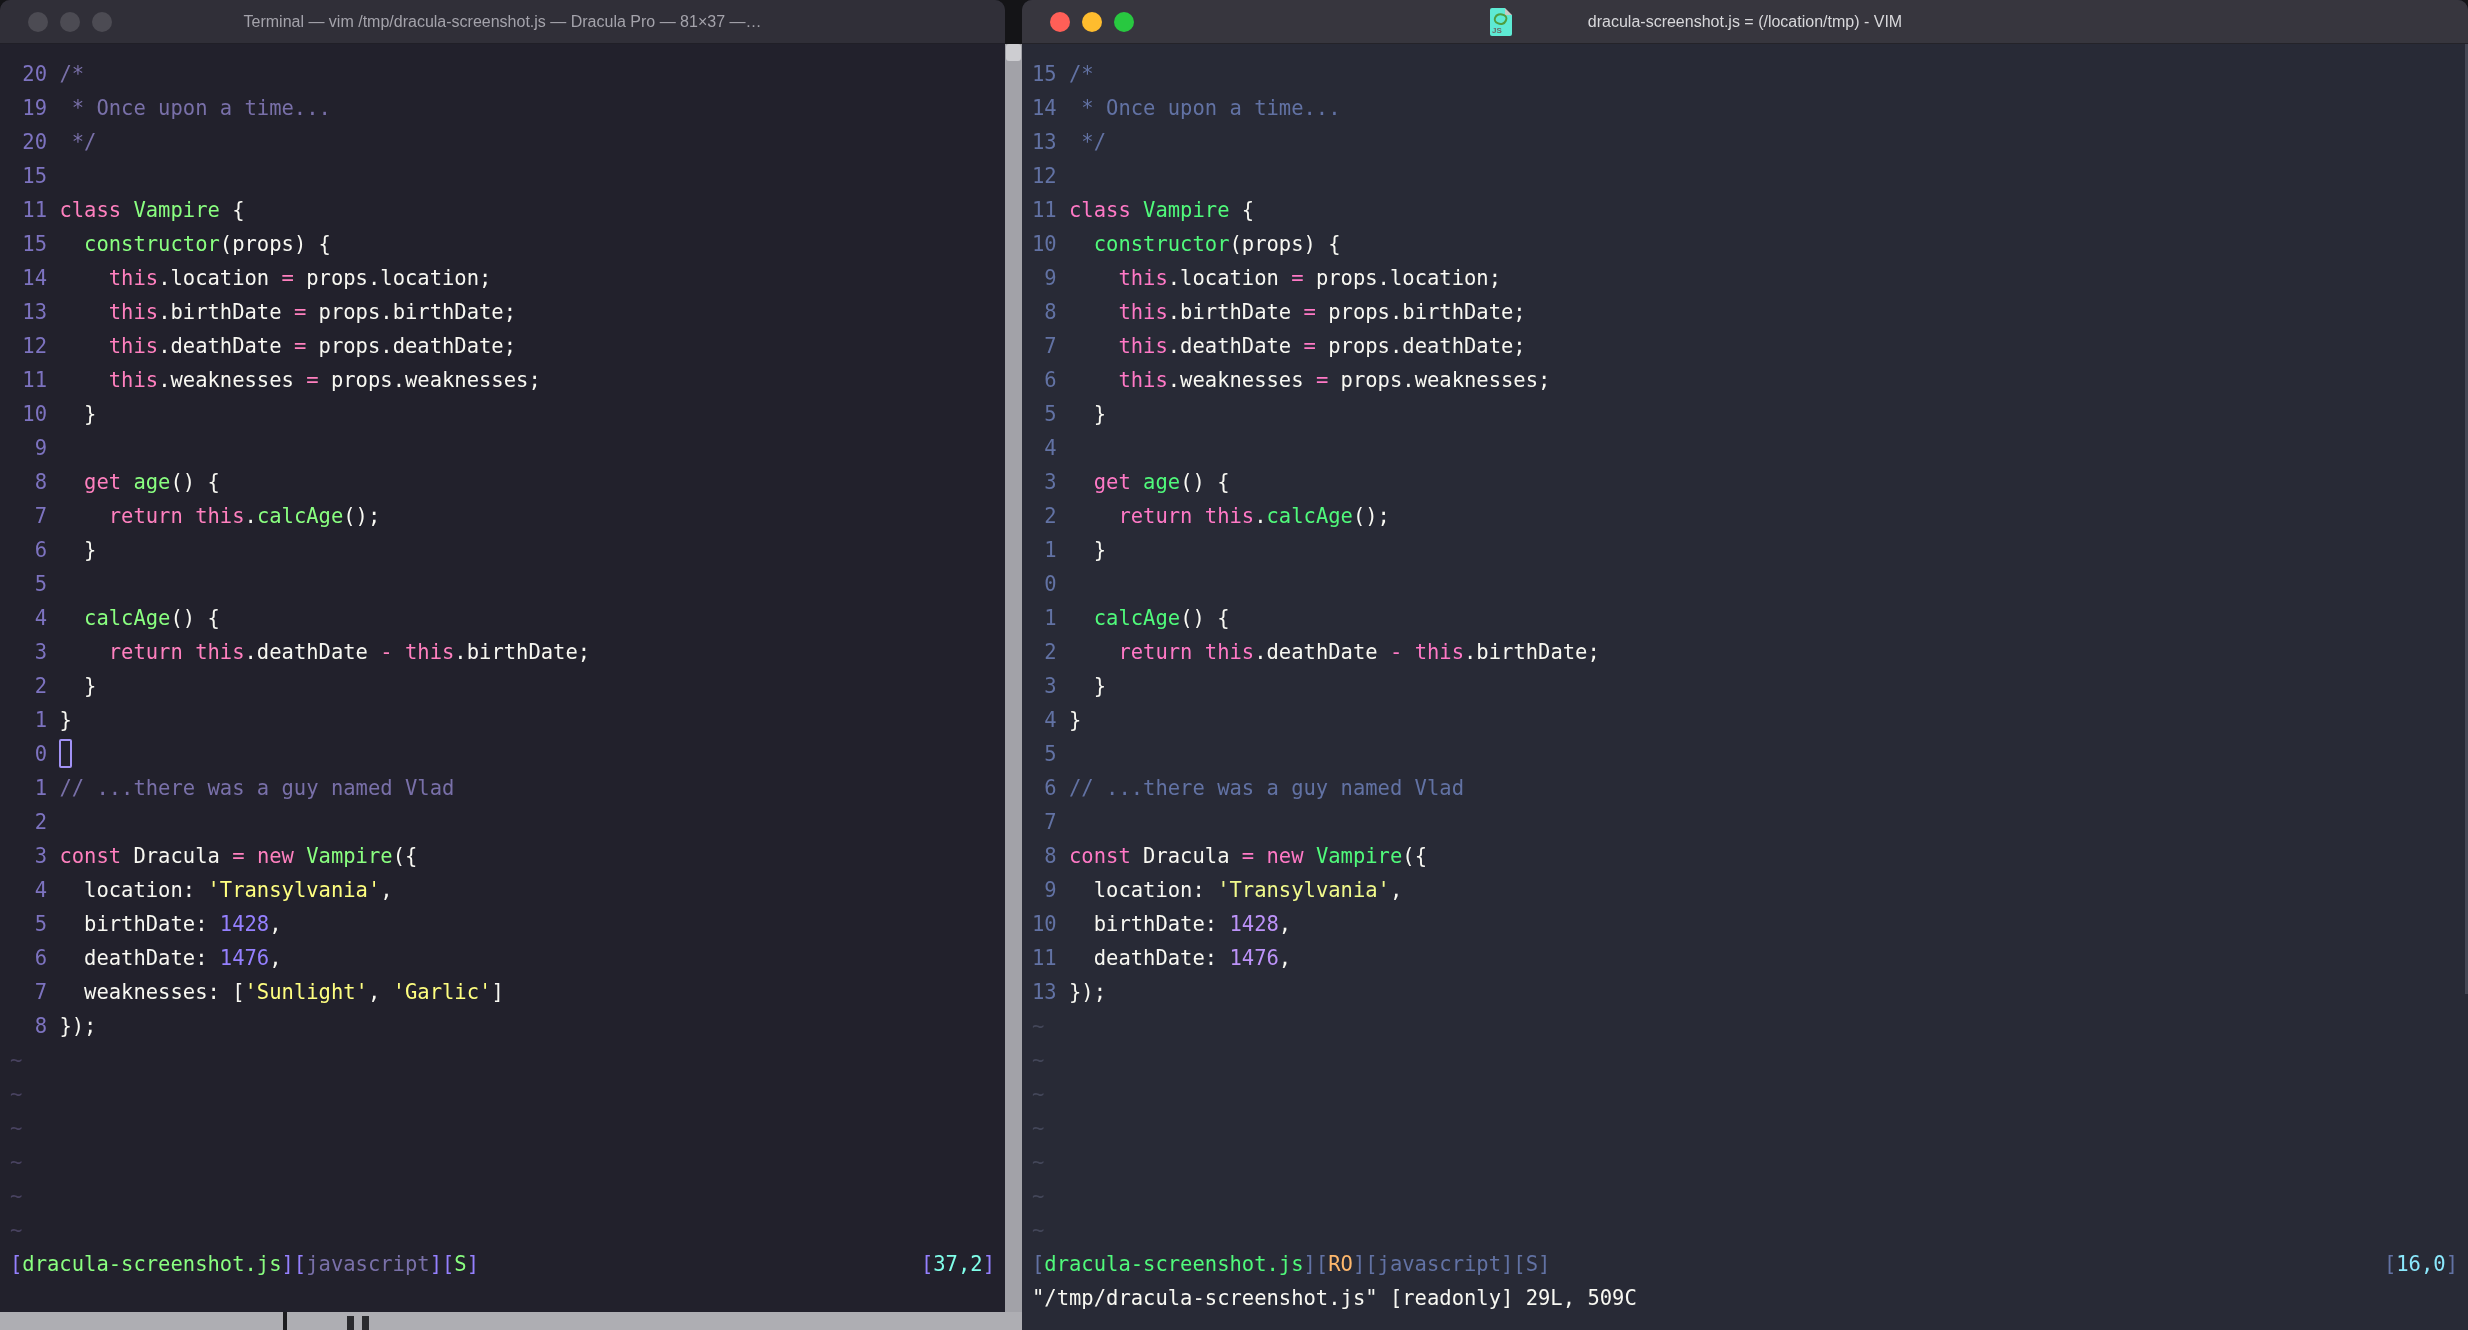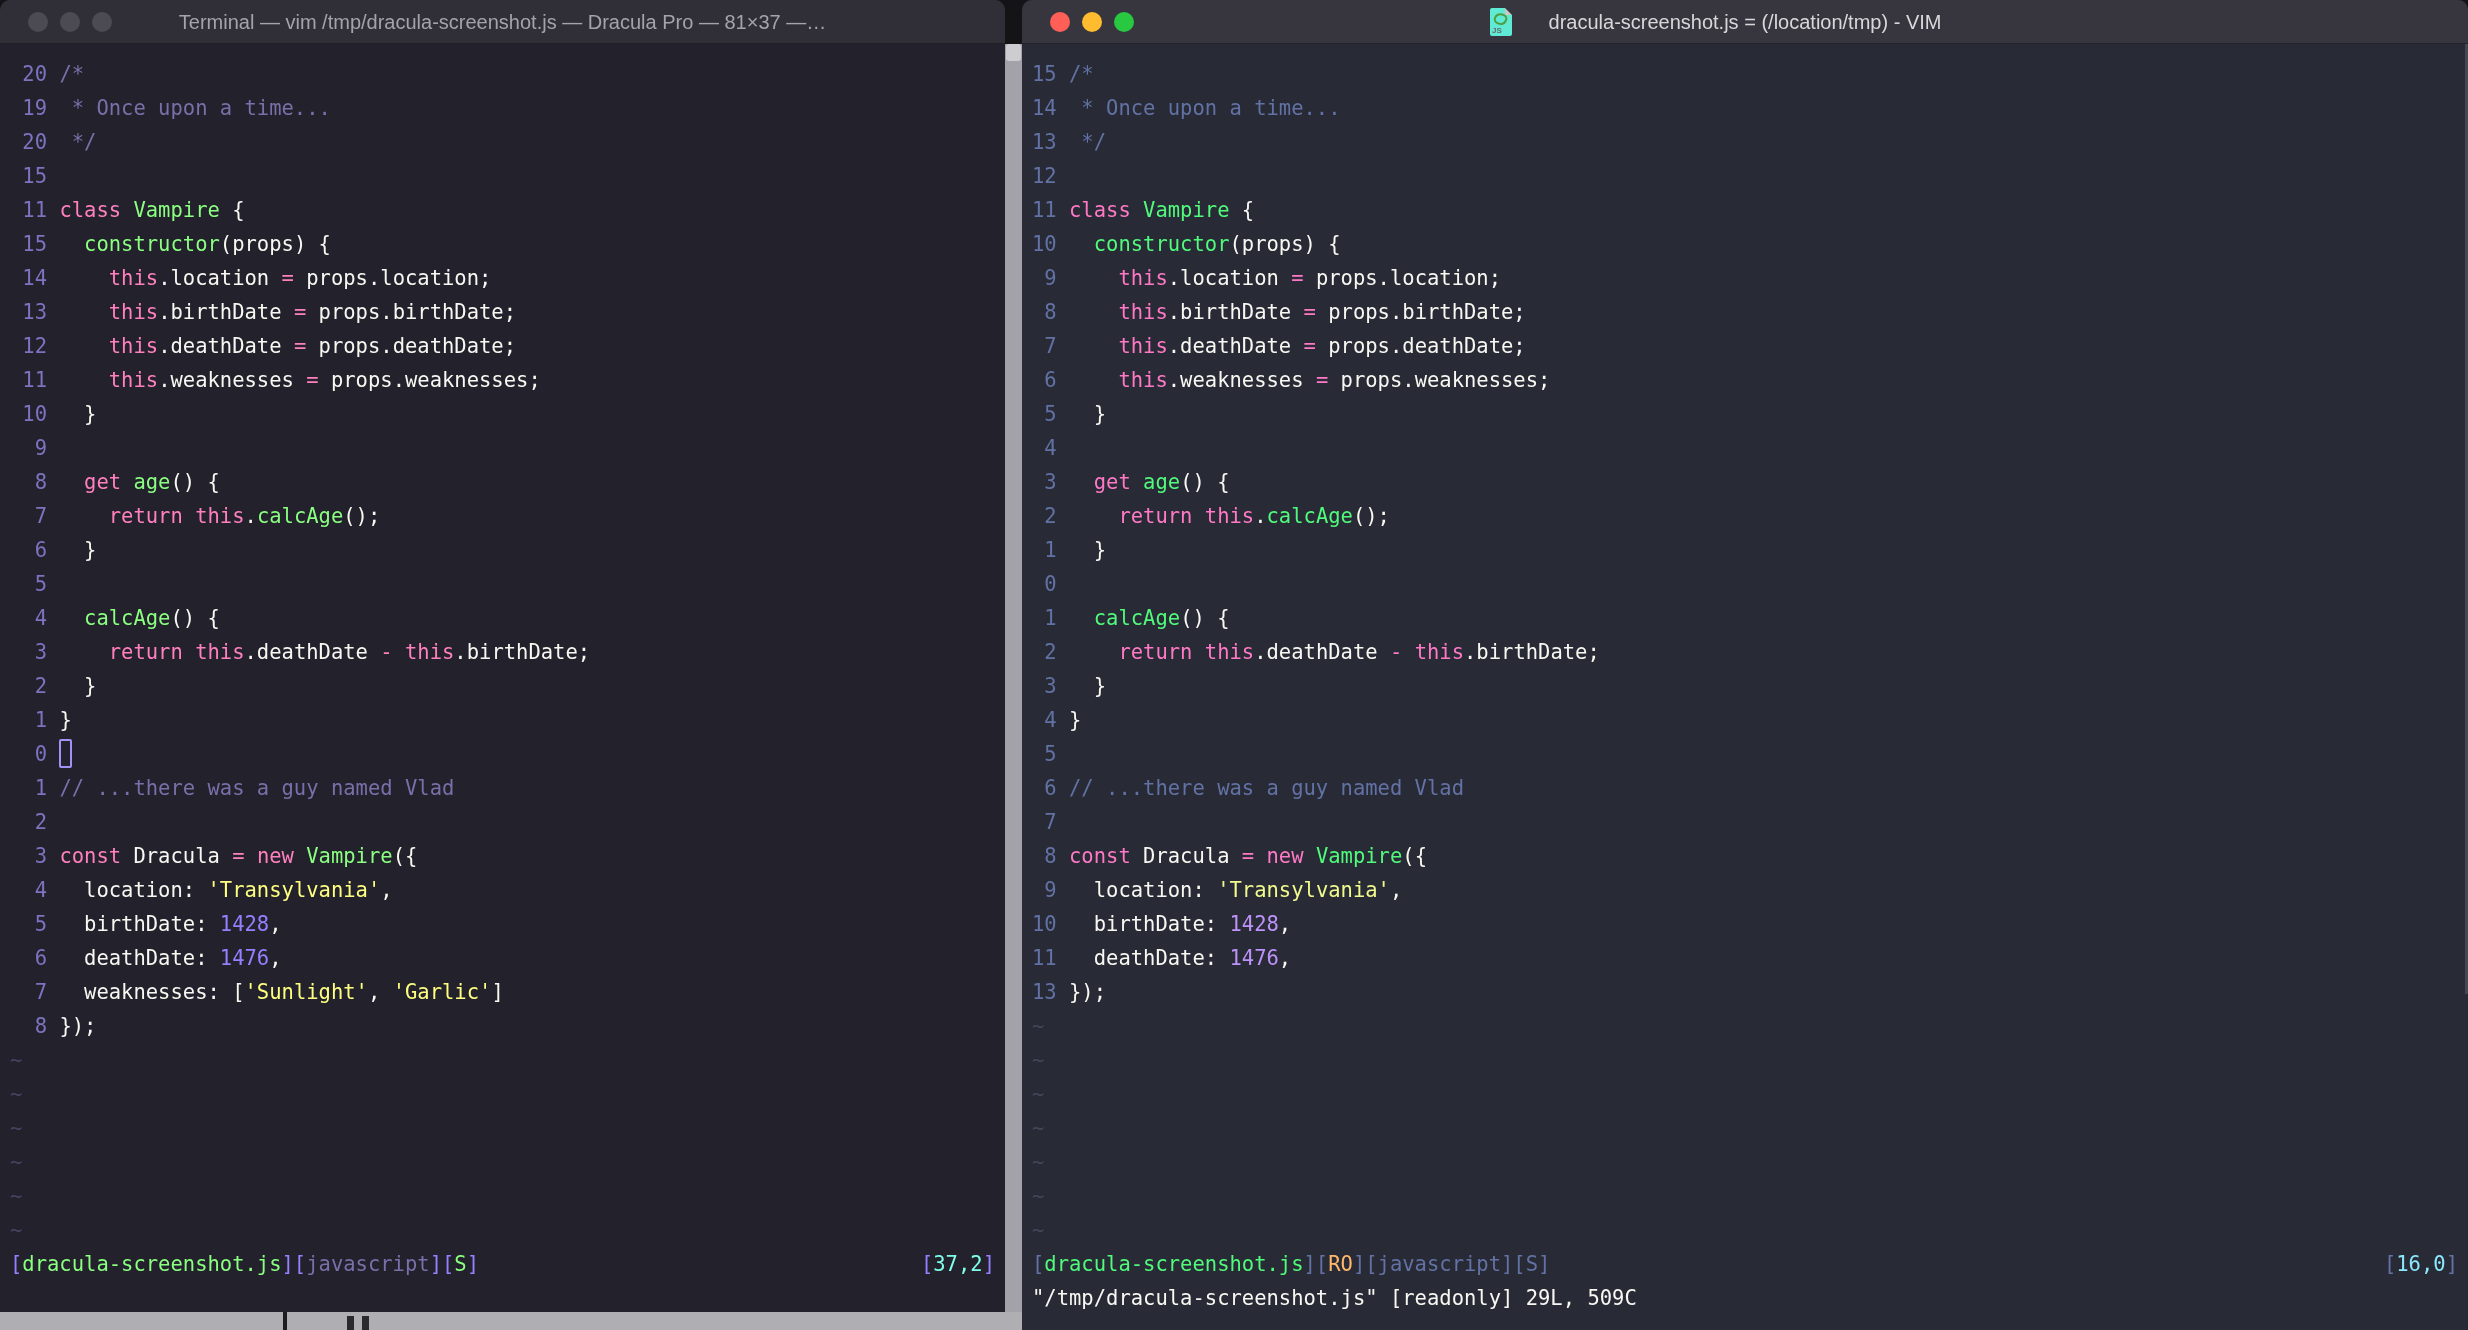--- a/index.html
+++ b/index.html
@@ -10,21 +10,21 @@
   
   #win-left { left:0; top:0; width:1005px; height:1312px; background:#22212C; }
   #win-left .titlebar { background:#302f38; border-bottom:1px solid #201f27; color:#a4a3ab; }
   #win-left .dot { background:#4c4b53; }
 
   
   #win-right { left:1022px; top:0; width:1446px; height:1330px; background:#282A36; }
   #win-right .titlebar { background:#37363e; border-bottom:1px solid #242329; color:#d8d8db; }
 
   .titlebar { height:44px; position:relative; }
-  .titlebar .title { position:absolute; left:0; right:0; top:0; height:44px; line-height:44px; text-align:center; font-size:20px; white-space:nowrap; }
+  .titlebar .title { position:absolute; left:0; right:0; top:0; height:44px; line-height:44px; text-align:center; font-size:16px; white-space:nowrap; }
   .lights { position:absolute; left:28px; top:12px; display:flex; gap:12px; }
   .dot { width:20px; height:20px; border-radius:50%; }
   .dot.red { background:#ff5f57; }
   .dot.yellow { background:#febc2e; }
   .dot.green { background:#28c840; }
 
   
   .doc-icon { position:absolute; left:50%; margin-left:-255px; top:8px; width:22px; height:28px; background:#5eead4; border-radius:2px; }
   .doc-icon:before { content:""; position:absolute; right:0; top:0; border-style:solid; border-width:0 7px 7px 0; border-color:#37363e #37363e #c9c9c4 #c9c9c4; }
   .doc-icon .scribble { position:absolute; left:4px; top:5px; width:13px; height:12px; border:2px solid #4f9e3f; border-radius:60% 40% 55% 45%; transform:rotate(24deg); }

